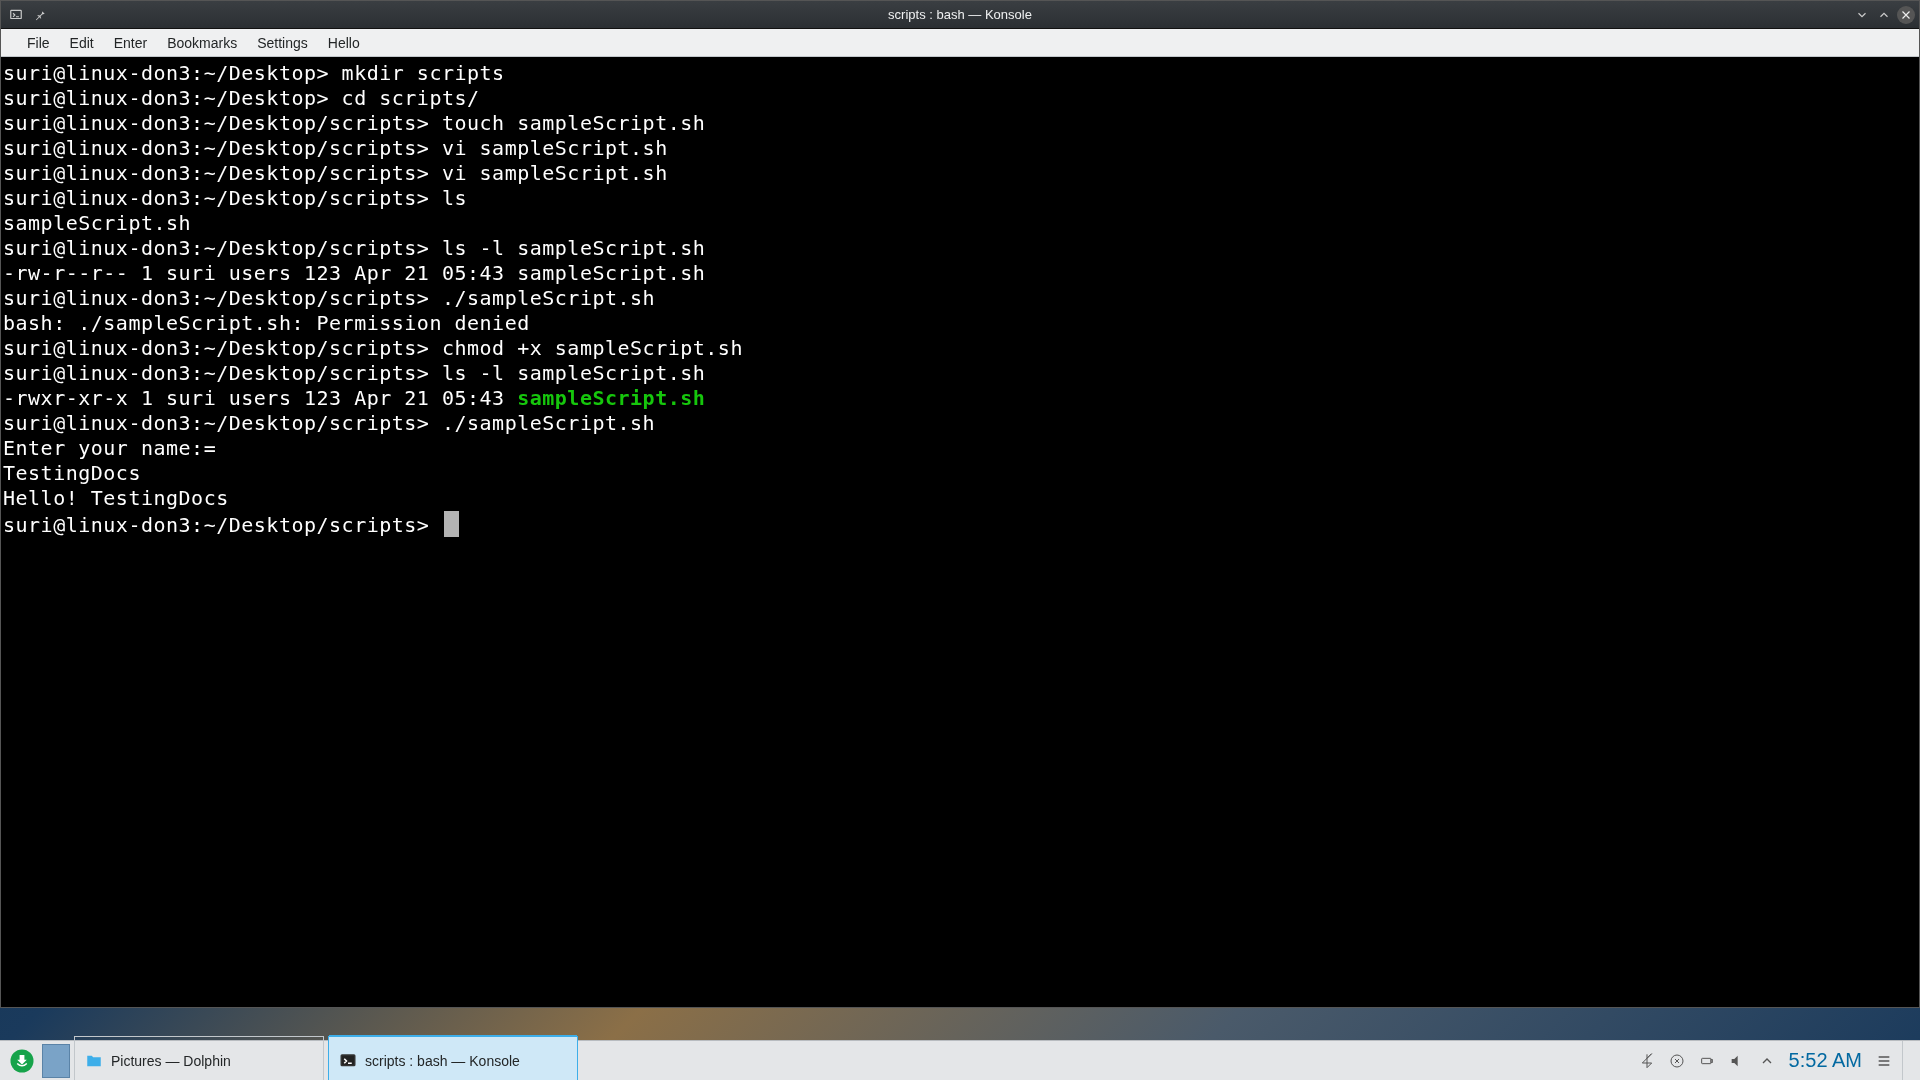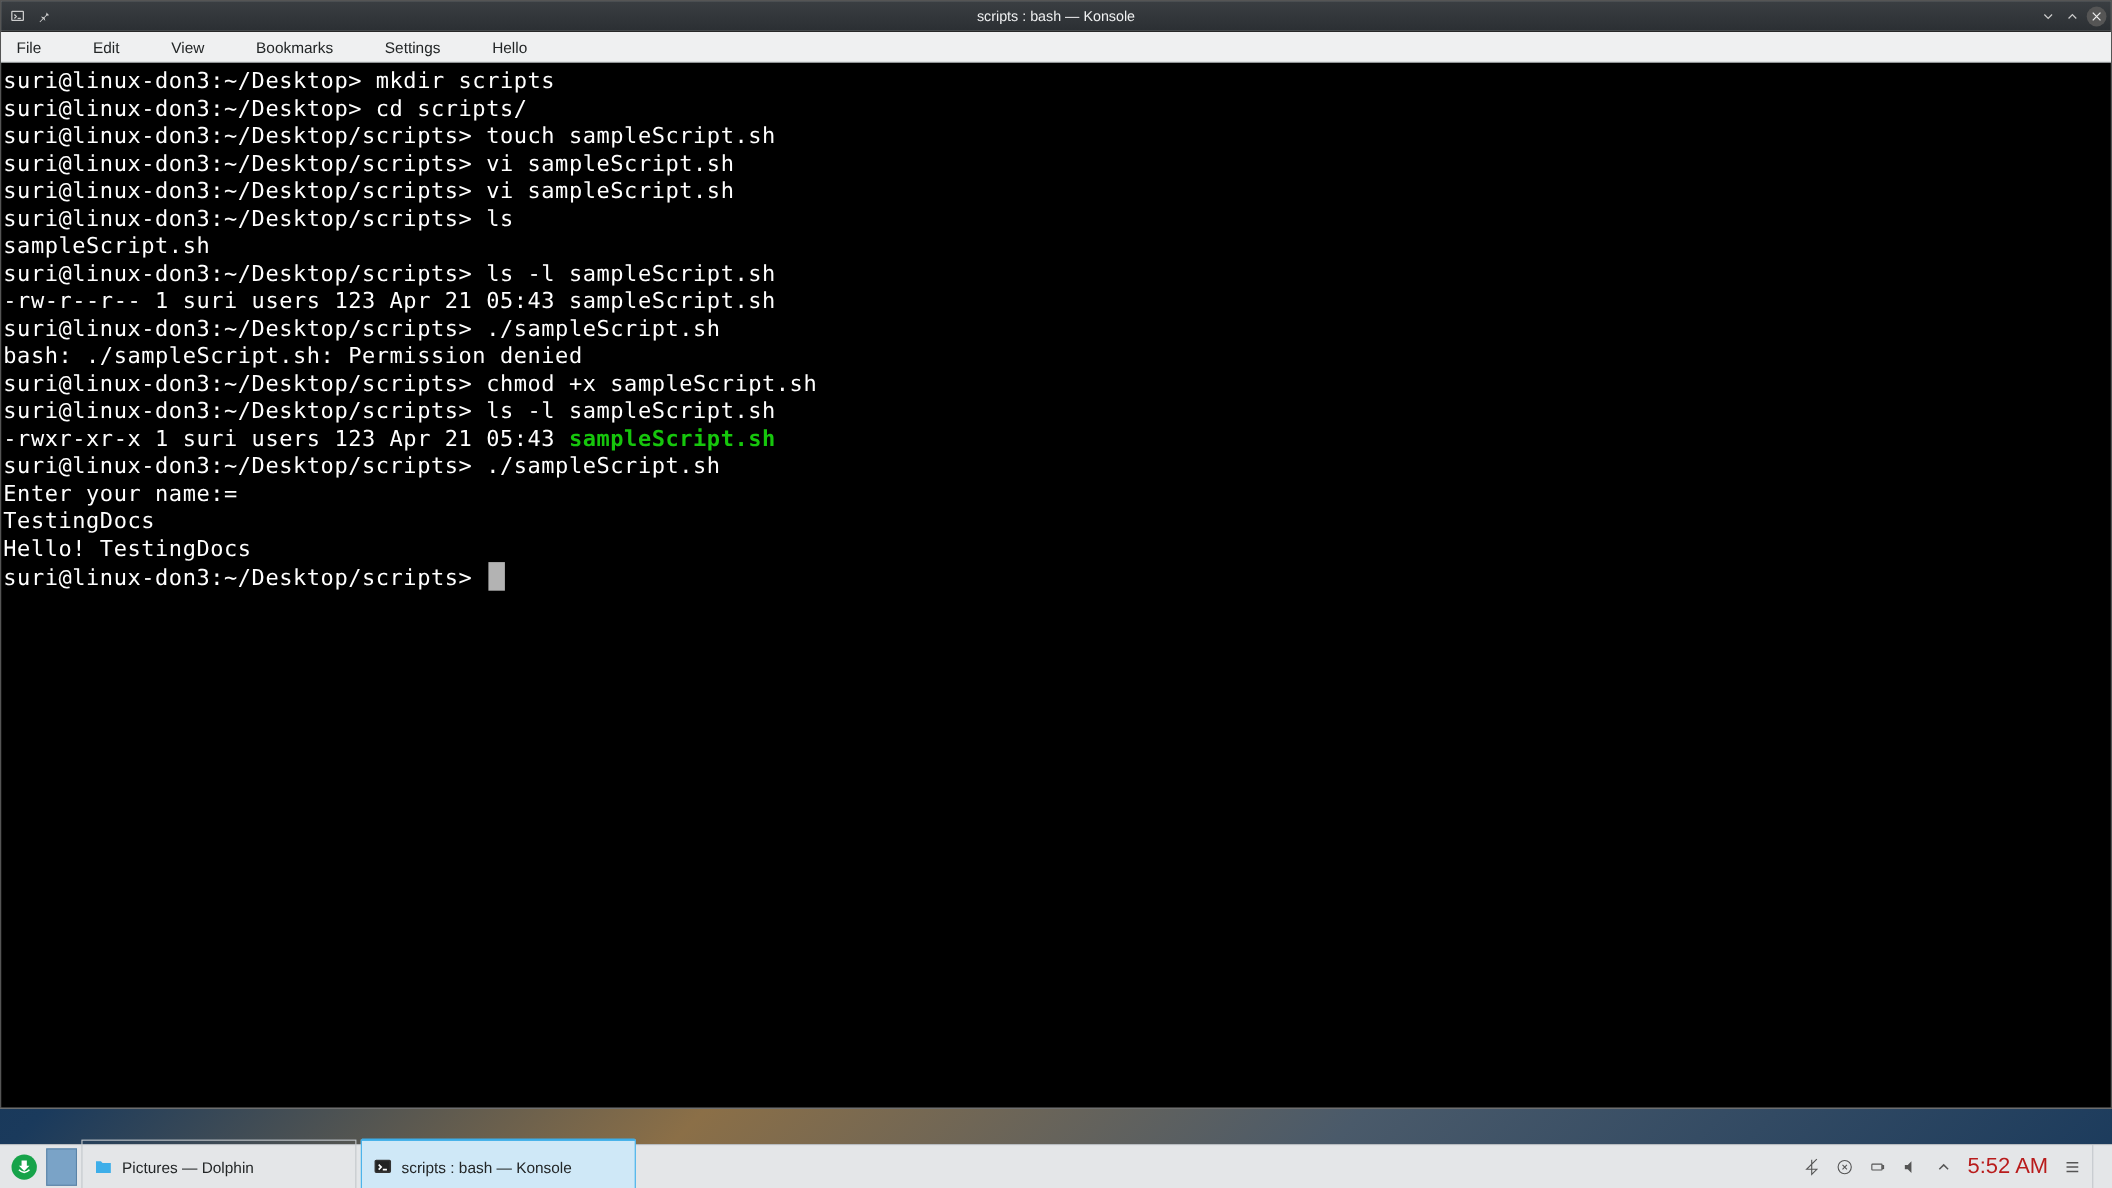--- a/index.html
+++ b/index.html
@@ -39,24 +39,23 @@
   .tb-icon.close { background: #555; color: #ccc; }
   .tb-icon svg { width: 14px; height: 14px; }
 
   
   .menubar {
     height: 28px;
     background: #eff0f1;
     border-bottom: 1px solid #c2c7cb;
     display: flex;
     align-items: center;
-    padding: 0 4px;
+    padding: 0 16px;
     font-size: 14px;
     color: #232627;
-    gap: 27px;
   }
   .menubar .menu-item { padding: 4px 10px; cursor: default; }
 
   
   .terminal {
     flex: 1;
     background: #000;
     color: #fff;
     font-family: "DejaVu Sans Mono", "Liberation Mono", monospace;
     font-size: 20px;
@@ -129,21 +128,21 @@
   }
   .taskbar .task.active { background: #cfe8f7; border-color: #3daee9; }
   .taskbar .task.active::before {
     content: ""; position: absolute; left: 0; right: 0; top: -2px; height: 2px; background: #3daee9;
   }
   .taskbar .task svg { width: 18px; height: 18px; }
   .taskbar .tray {
     margin-left: auto; display: flex; align-items: center; gap: 14px; padding-right: 10px;
     color: #444;
   }
-  .taskbar .tray .clock { font-size: 20px; color: #b91c1c; }
+  .taskbar .tray .clock { font-size: 20px; color: #0369a1; }
   .taskbar .tray svg { width: 16px; height: 16px; }
   .taskbar .show-desktop { width: 18px; height: 100%; border-left: 1px solid #c2c7cb; }
 
 </style>
 </head>
 <body>
 
 <div class="window">
 
   <div class="titlebar">
@@ -176,21 +175,21 @@
         <svg viewBox="0 0 24 24" fill="none" stroke="#eee" stroke-width="2">
             <path d="M6 6l12 12M18 6L6 18"></path>
           </svg>
       </span>
     </div>
   </div>
 
   <div class="menubar" id="menubar">
       <div class="menu-item">File</div>
       <div class="menu-item">Edit</div>
-      <div class="menu-item">View</div>
+      <div class="menu-item">Enter</div>
       <div class="menu-item">Bookmarks</div>
       <div class="menu-item">Settings</div>
       <div class="menu-item">Hello</div>
     </div>
 
   <div class="terminal" id="terminal"><span class="line">suri@linux-don3:~/Desktop&gt; mkdir scripts</span><span class="line">suri@linux-don3:~/Desktop&gt; cd scripts/</span><span class="line">suri@linux-don3:~/Desktop/scripts&gt; touch sampleScript.sh</span><span class="line">suri@linux-don3:~/Desktop/scripts&gt; vi sampleScript.sh</span><span class="line">suri@linux-don3:~/Desktop/scripts&gt; vi sampleScript.sh</span><span class="line">suri@linux-don3:~/Desktop/scripts&gt; ls</span><span class="line">sampleScript.sh</span><span class="line">suri@linux-don3:~/Desktop/scripts&gt; ls -l sampleScript.sh</span><span class="line">-rw-r--r-- 1 suri users 123 Apr 21 05:43 sampleScript.sh</span><span class="line">suri@linux-don3:~/Desktop/scripts&gt; ./sampleScript.sh</span><span class="line">bash: ./sampleScript.sh: Permission denied</span><span class="line">suri@linux-don3:~/Desktop/scripts&gt; chmod +x sampleScript.sh</span><span class="line">suri@linux-don3:~/Desktop/scripts&gt; ls -l sampleScript.sh</span><span class="line">-rwxr-xr-x 1 suri users 123 Apr 21 05:43 <span class="exec">sampleScript.sh</span></span><span class="line">suri@linux-don3:~/Desktop/scripts&gt; ./sampleScript.sh</span><span class="line">Enter your name:=</span><span class="line">TestingDocs</span><span class="line">Hello! TestingDocs</span><span class="line">suri@linux-don3:~/Desktop/scripts&gt; <span class="cursor"></span></span></div>
 
 </div>
 
 <div class="taskbar">

